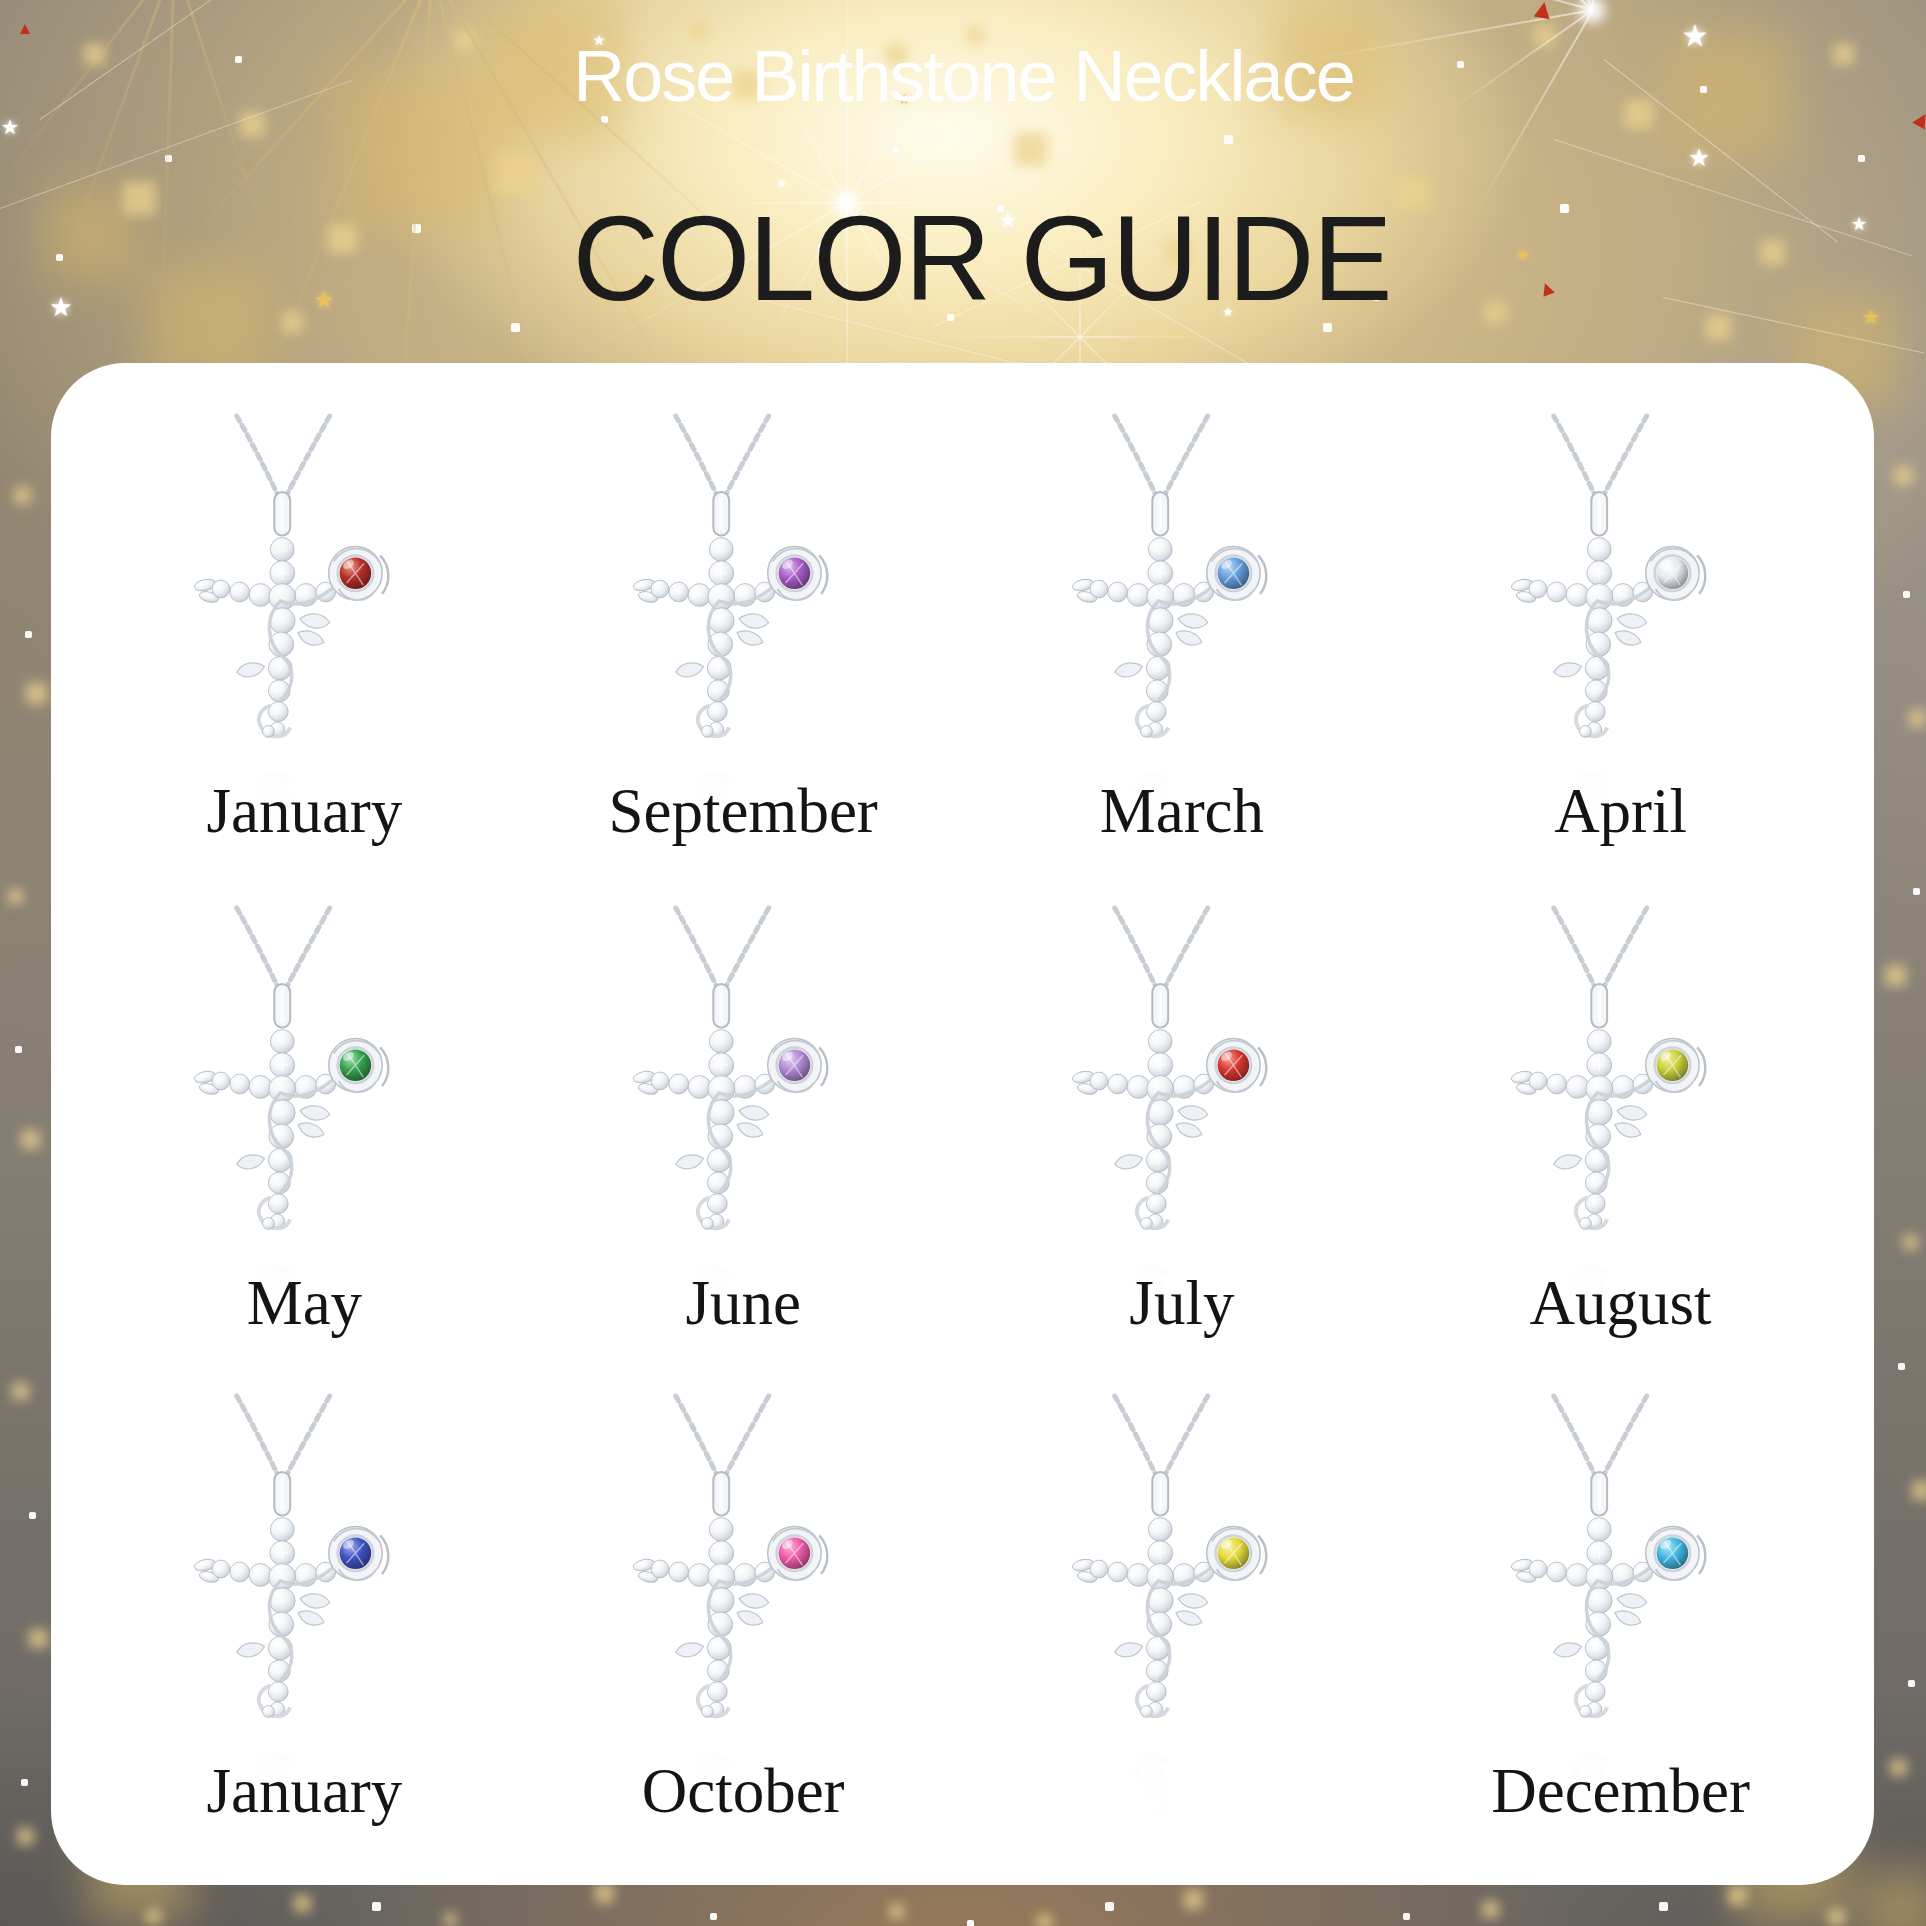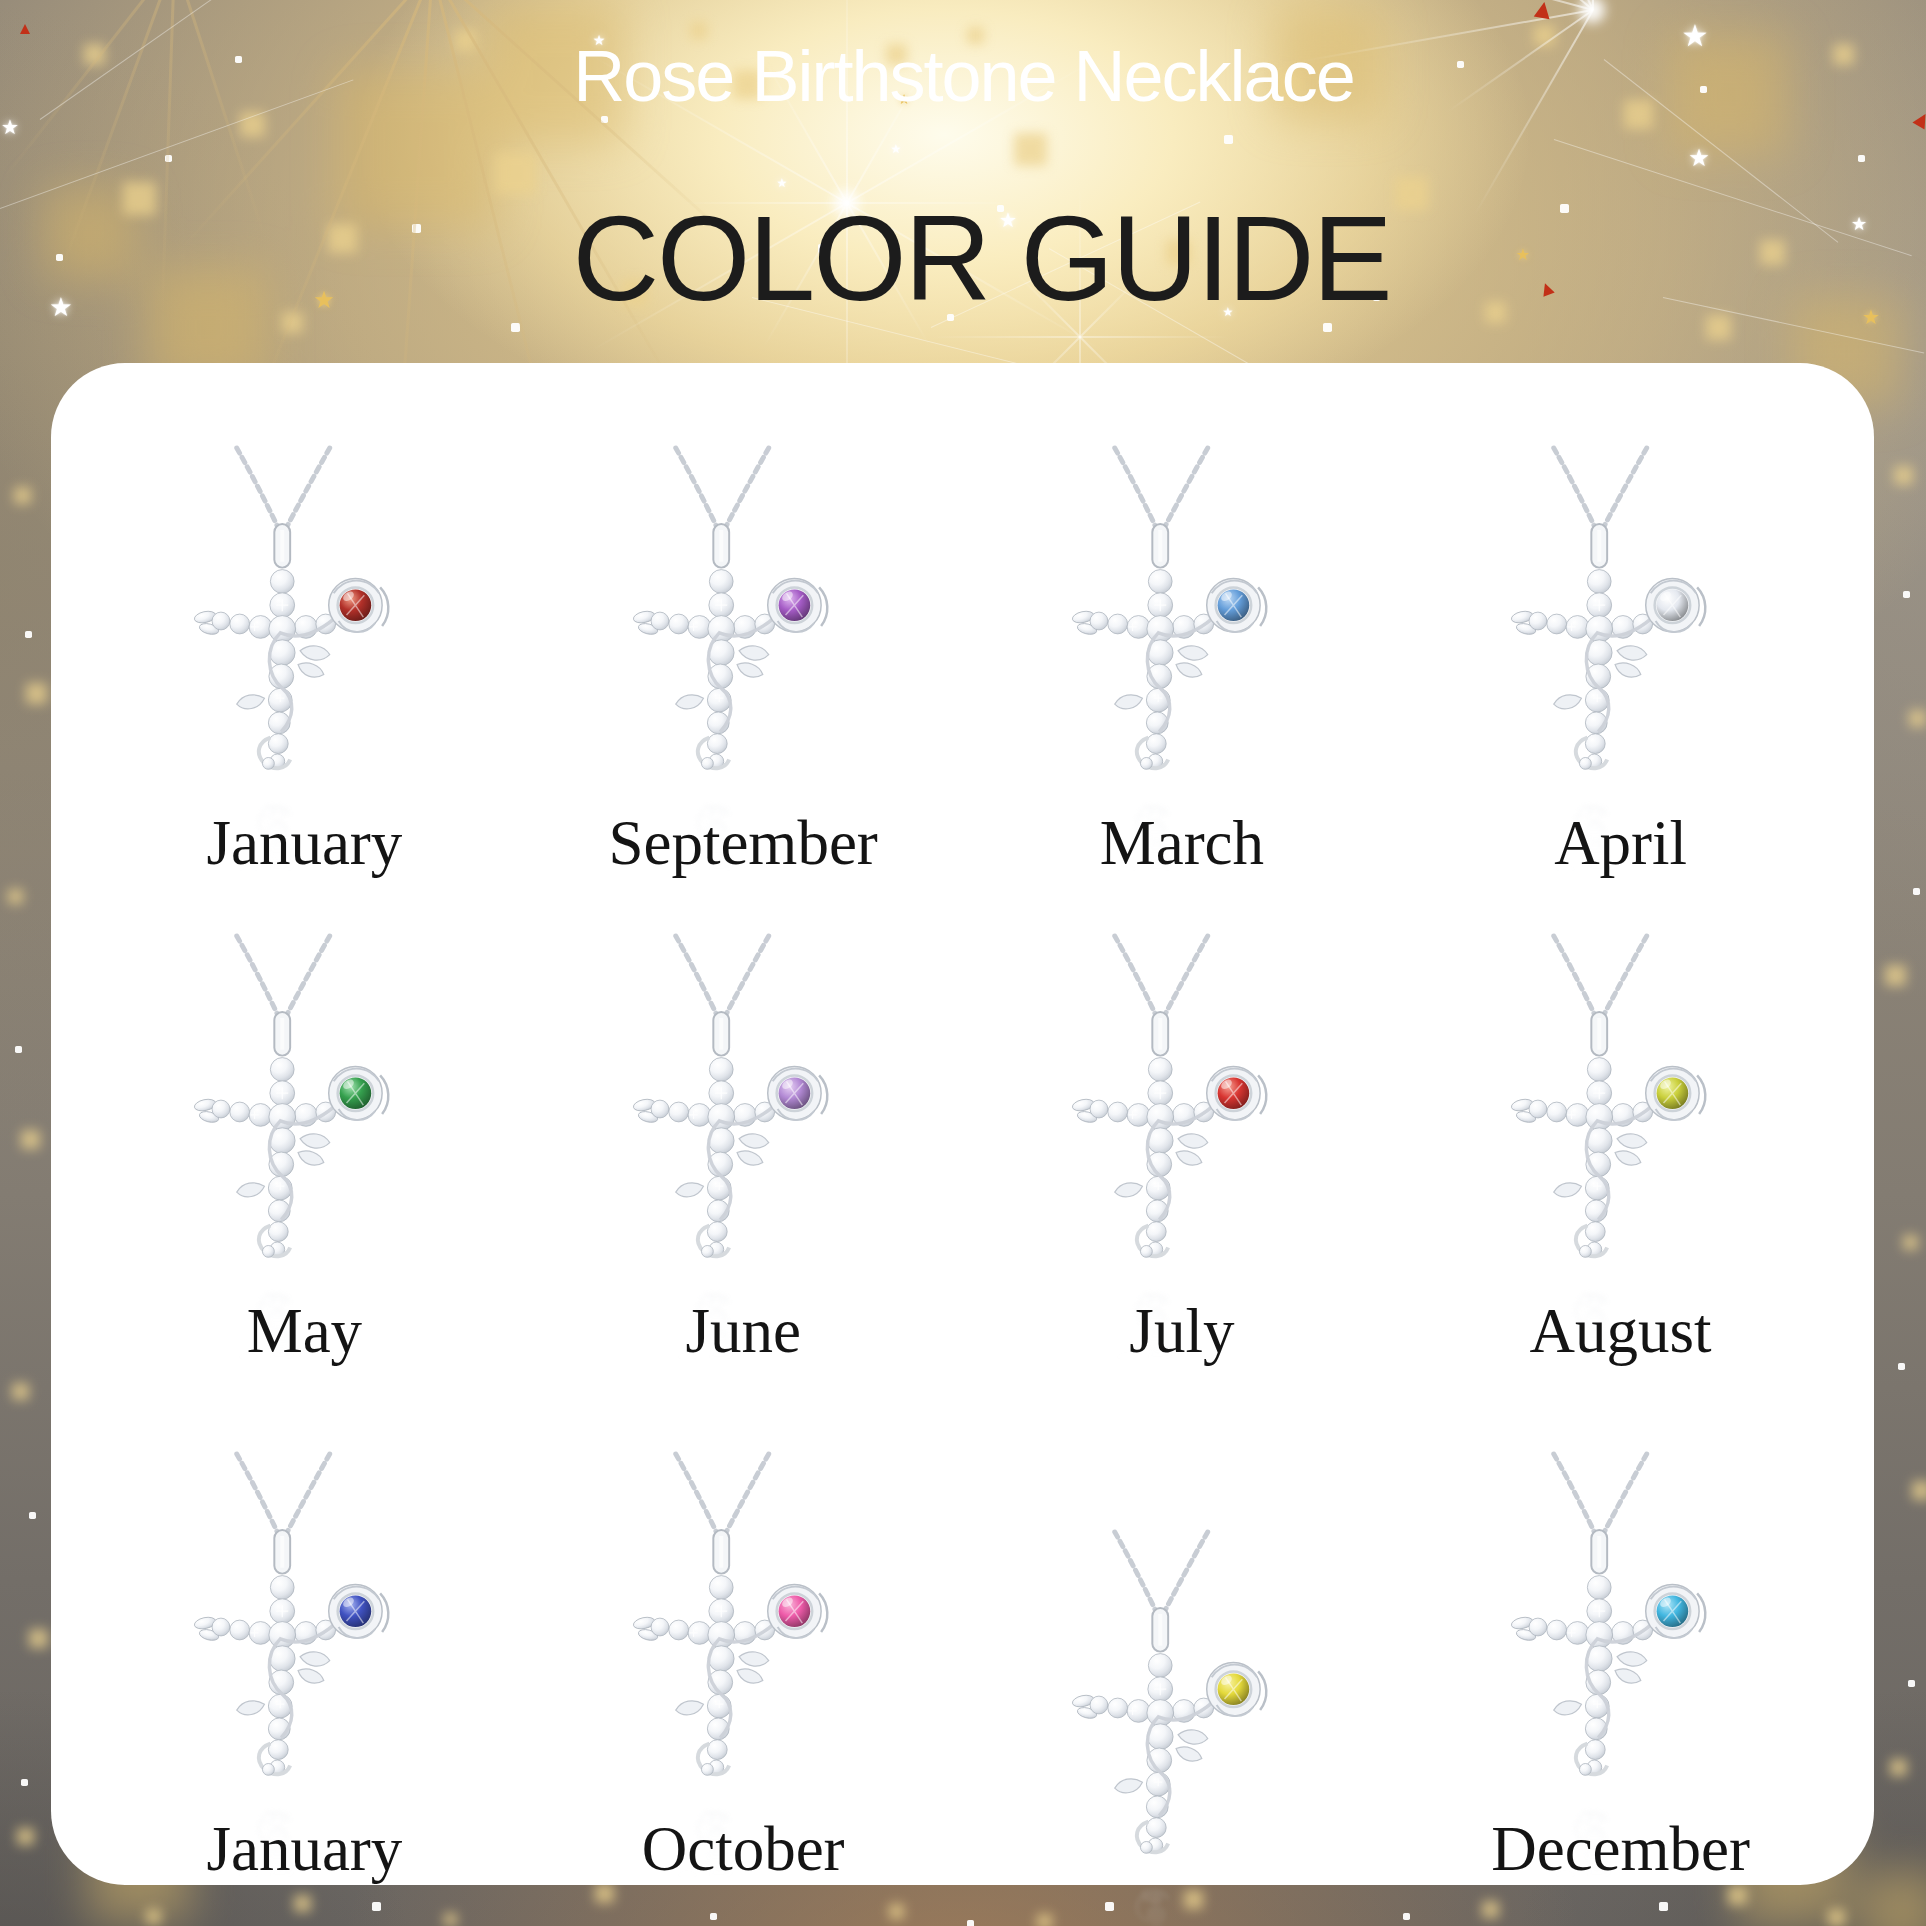--- a/index.html
+++ b/index.html
@@ -39,21 +39,21 @@
   .title-main{margin:0;position:absolute;left:0;top:40px;width:100%;
       font-size:72px;font-weight:400;letter-spacing:-2px;color:#ffffff;line-height:1;}
   .title-sub{margin:18px;position:absolute;left:0;top:180px;width:100%;
       font-size:120px;font-weight:400;letter-spacing:-2px;color:#1c1c1c;line-height:1;}
 
   
   .card{position:absolute;left:51px;top:363px;width:1823px;height:1522px;
         background:#ffffff;border-radius:74px;z-index:5;}
   .grid{position:absolute;inset:0;padding:24px 34px 0 34px;display:grid;
         grid-template-columns:repeat(4,1fr);grid-template-rows:492px 488px auto;}
-  .cell{margin:0;display:flex;flex-direction:column;align-items:center;padding-top:26px;justify-content:flex-end;}
+  .cell{margin:0;display:flex;flex-direction:column;align-items:center;padding-top:26px;}
   .pendant-wrap{position:relative;width:238px;height:356px;flex:0 0 auto;}
   .pendant{position:absolute;left:0;top:0;width:238px;height:356px;}
   .pendant.refl{top:329px;transform:scaleY(-1);opacity:.13;filter:blur(2px);
       -webkit-mask-image:linear-gradient(to bottom, rgba(0,0,0,0) 72%, rgba(0,0,0,.95) 96%);
       mask-image:linear-gradient(to bottom, rgba(0,0,0,0) 72%, rgba(0,0,0,.95) 96%);}
   .month{margin-top:6px;font-family:"Liberation Serif",serif;font-size:63px;color:#141414;
          line-height:1.15;text-align:center;z-index:2;}
 </style>
 </head>
 <body>

